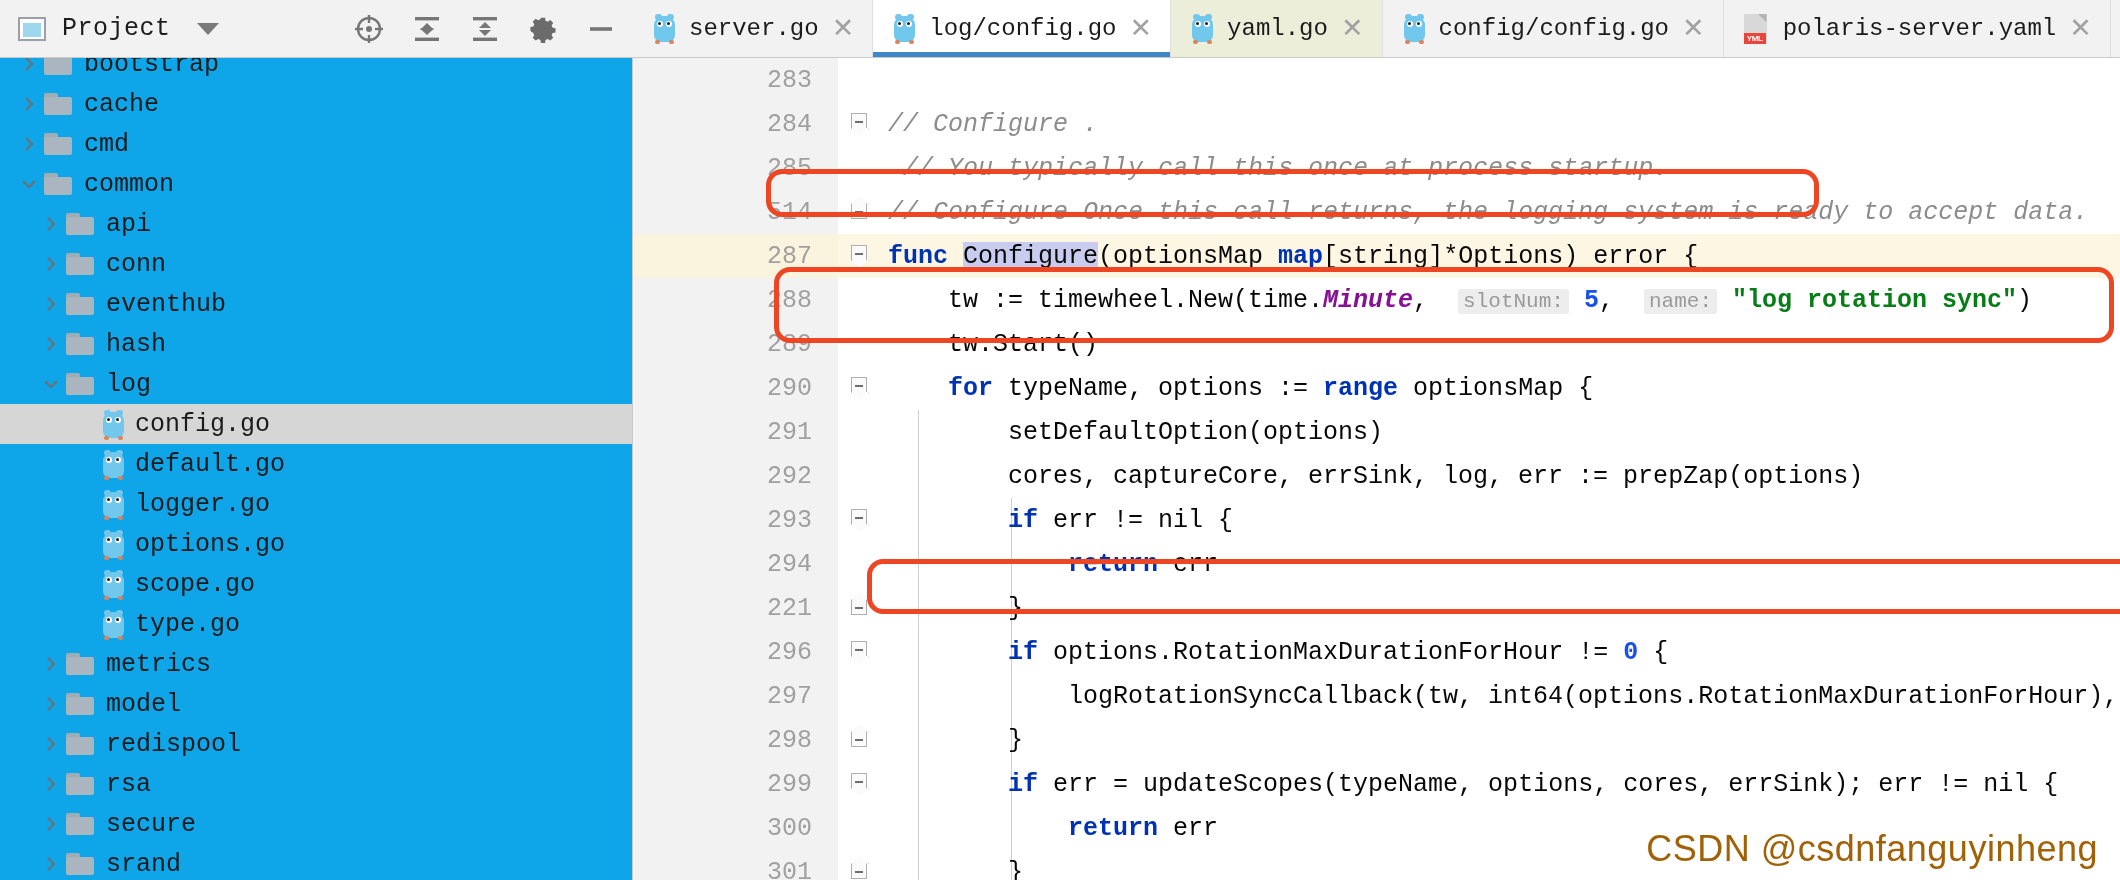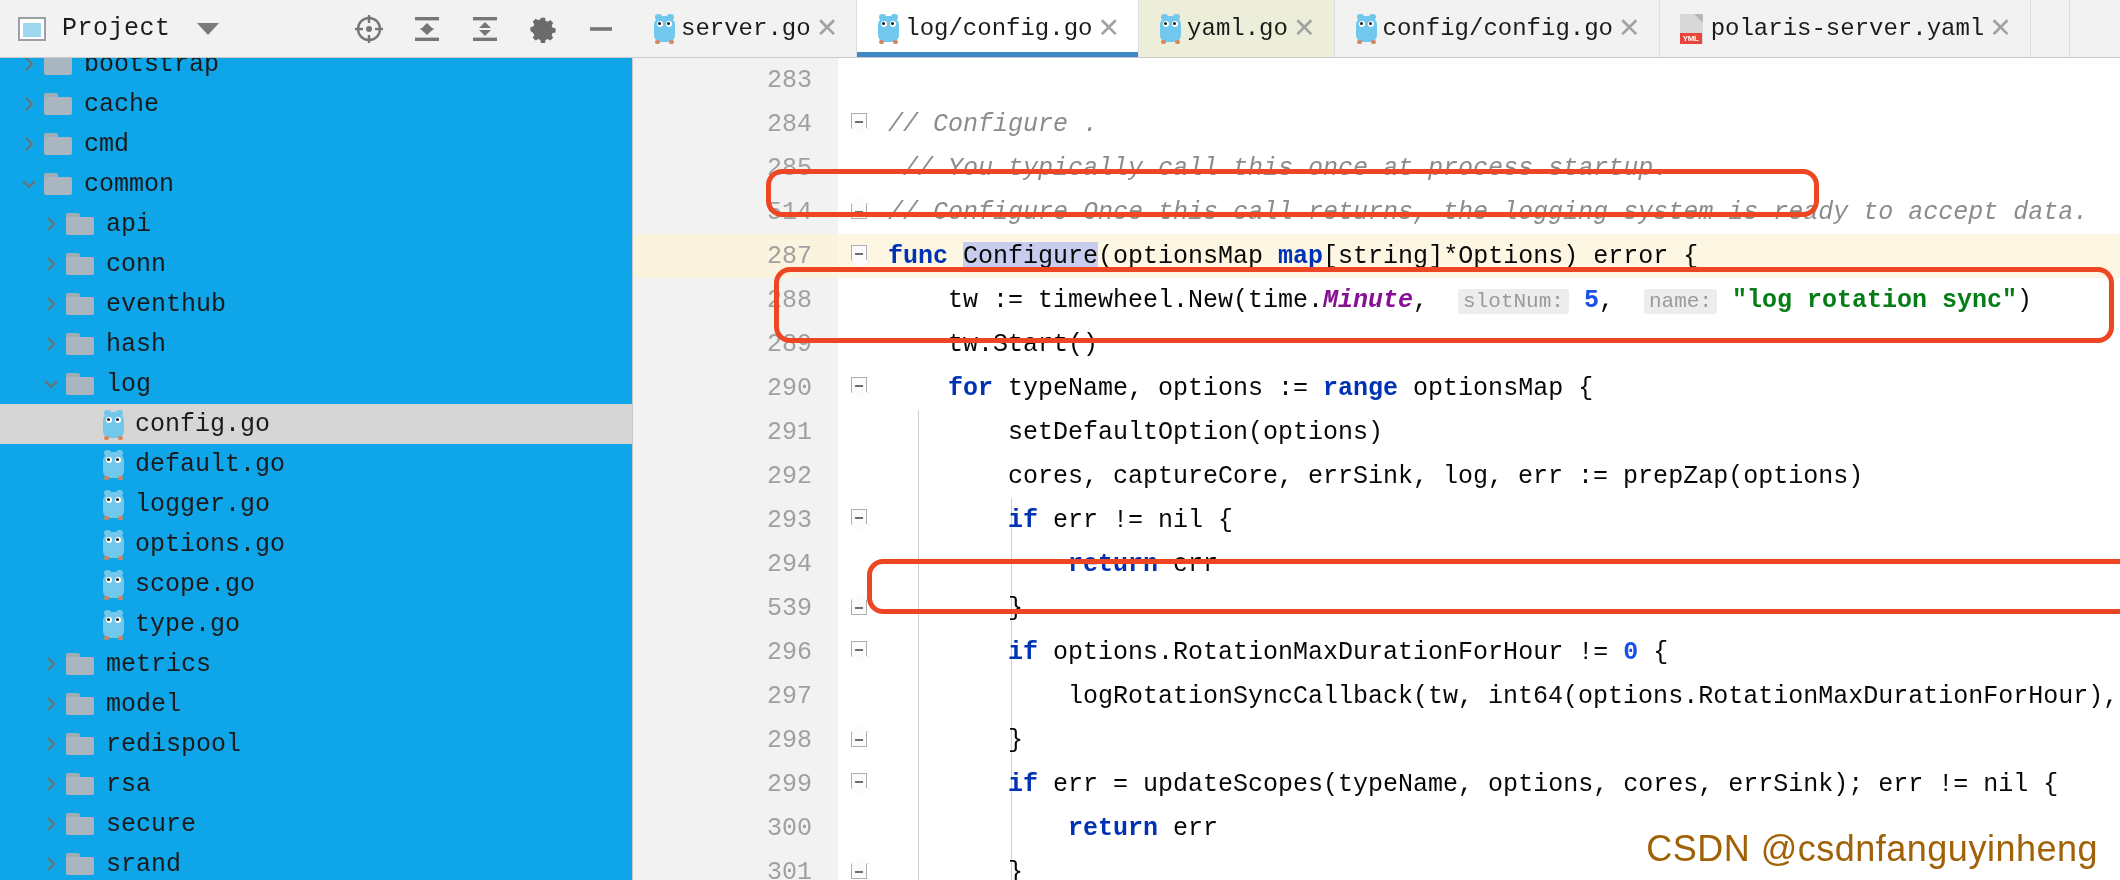--- a/index.html
+++ b/index.html
@@ -43,21 +43,21 @@
   .tb-ico { width: 32px; height: 32px; display: flex; align-items: center; justify-content: center; }
   .tb-ico svg { display: block; }
 
   
   .tabbar {
     flex: 1 1 auto; display: flex; align-items: stretch;
     background: #f2f2f2; overflow: hidden;
     border-bottom: 1px solid #c9c9c9;
   }
   .tab {
-    display: flex; align-items: center; gap: 5px;
+    display: flex; align-items: center; gap: 13px;
     padding: 0 18px 0 20px;
     background: #f2f2f2;
     position: relative; white-space: nowrap;
     border-right: 1px solid #dedede;
   }
   .tab.active   { background: #ffffff; }
   .tab.modified { background: #eceeda; }
   .tab.active::after {
     content:""; position: absolute; left: 0; right: 0; bottom: 0; height: 5px; background: #4089c9;
   }
@@ -579,21 +579,21 @@
           <div class="cline"><div class="lno-box"><span class="lno">285</span></div><div class="fold-col"></div><div class="ctext"> <span class="cmt">// You typically call this once at process startup.</span></div></div>
           <div class="cline"><div class="lno-box"><span class="lno">514</span></div><div class="fold-col"><span class="fold-mark end"><span class="sq"></span></span></div><div class="ctext"><span class="cmt">// Configure Once this call returns, the logging system is ready to accept data.</span></div></div>
           <div class="cline hl"><div class="lno-box"><span class="lno">287</span></div><div class="fold-col"><span class="fold-mark tip"><span class="sq"></span></span></div><div class="ctext"><span class="kw">func</span> <span class="selbg">Configure</span>(optionsMap <span class="kw">map</span>[string]*Options) error {</div></div>
           <div class="cline"><div class="lno-box"><span class="lno">288</span></div><div class="fold-col"></div><div class="ctext">    tw := timewheel.New(time.<span class="typ">Minute</span>,  <span class="hint">slotNum:</span> <span class="num">5</span>,  <span class="hint">name:</span> <span class="str">"log rotation sync"</span>)</div></div>
           <div class="cline"><div class="lno-box"><span class="lno">289</span></div><div class="fold-col"></div><div class="ctext">    tw.Start()</div></div>
           <div class="cline"><div class="lno-box"><span class="lno">290</span></div><div class="fold-col"><span class="fold-mark tip"><span class="sq"></span></span></div><div class="ctext">    <span class="kw">for</span> typeName, options := <span class="kw">range</span> optionsMap {</div></div>
           <div class="cline"><div class="lno-box"><span class="lno">291</span></div><div class="fold-col"></div><div class="ctext">        setDefaultOption(options)</div></div>
           <div class="cline"><div class="lno-box"><span class="lno">292</span></div><div class="fold-col"></div><div class="ctext">        cores, captureCore, errSink, log, err := prepZap(options)</div></div>
           <div class="cline"><div class="lno-box"><span class="lno">293</span></div><div class="fold-col"><span class="fold-mark tip"><span class="sq"></span></span></div><div class="ctext">        <span class="kw">if</span> err != nil {</div></div>
           <div class="cline"><div class="lno-box"><span class="lno">294</span></div><div class="fold-col"></div><div class="ctext">            <span class="kw">return</span> err</div></div>
-          <div class="cline"><div class="lno-box"><span class="lno">539</span></div><div class="fold-col"><span class="fold-mark end"><span class="sq"></span></span></div><div class="ctext">        }</div></div>
+          <div class="cline"><div class="lno-box"><span class="lno">221</span></div><div class="fold-col"><span class="fold-mark end"><span class="sq"></span></span></div><div class="ctext">        }</div></div>
           <div class="cline"><div class="lno-box"><span class="lno">296</span></div><div class="fold-col"><span class="fold-mark tip"><span class="sq"></span></span></div><div class="ctext">        <span class="kw">if</span> options.RotationMaxDurationForHour != <span class="num">0</span> {</div></div>
           <div class="cline"><div class="lno-box"><span class="lno">297</span></div><div class="fold-col"></div><div class="ctext">            logRotationSyncCallback(tw, int64(options.RotationMaxDurationForHour), l</div></div>
           <div class="cline"><div class="lno-box"><span class="lno">298</span></div><div class="fold-col"><span class="fold-mark end"><span class="sq"></span></span></div><div class="ctext">        }</div></div>
           <div class="cline"><div class="lno-box"><span class="lno">299</span></div><div class="fold-col"><span class="fold-mark tip"><span class="sq"></span></span></div><div class="ctext">        <span class="kw">if</span> err = updateScopes(typeName, options, cores, errSink); err != nil {</div></div>
           <div class="cline"><div class="lno-box"><span class="lno">300</span></div><div class="fold-col"></div><div class="ctext">            <span class="kw">return</span> err</div></div>
           <div class="cline"><div class="lno-box"><span class="lno">301</span></div><div class="fold-col"><span class="fold-mark end"><span class="sq"></span></span></div><div class="ctext">        }</div></div>
           <div class="guide" style="left: 285px; top: 352px; height: 484px;"></div>
           <div class="guide" style="left: 378px; top: 440px; height: 396px;"></div>
         </div>
       <div class="watermark">CSDN @csdnfanguyinheng</div>

